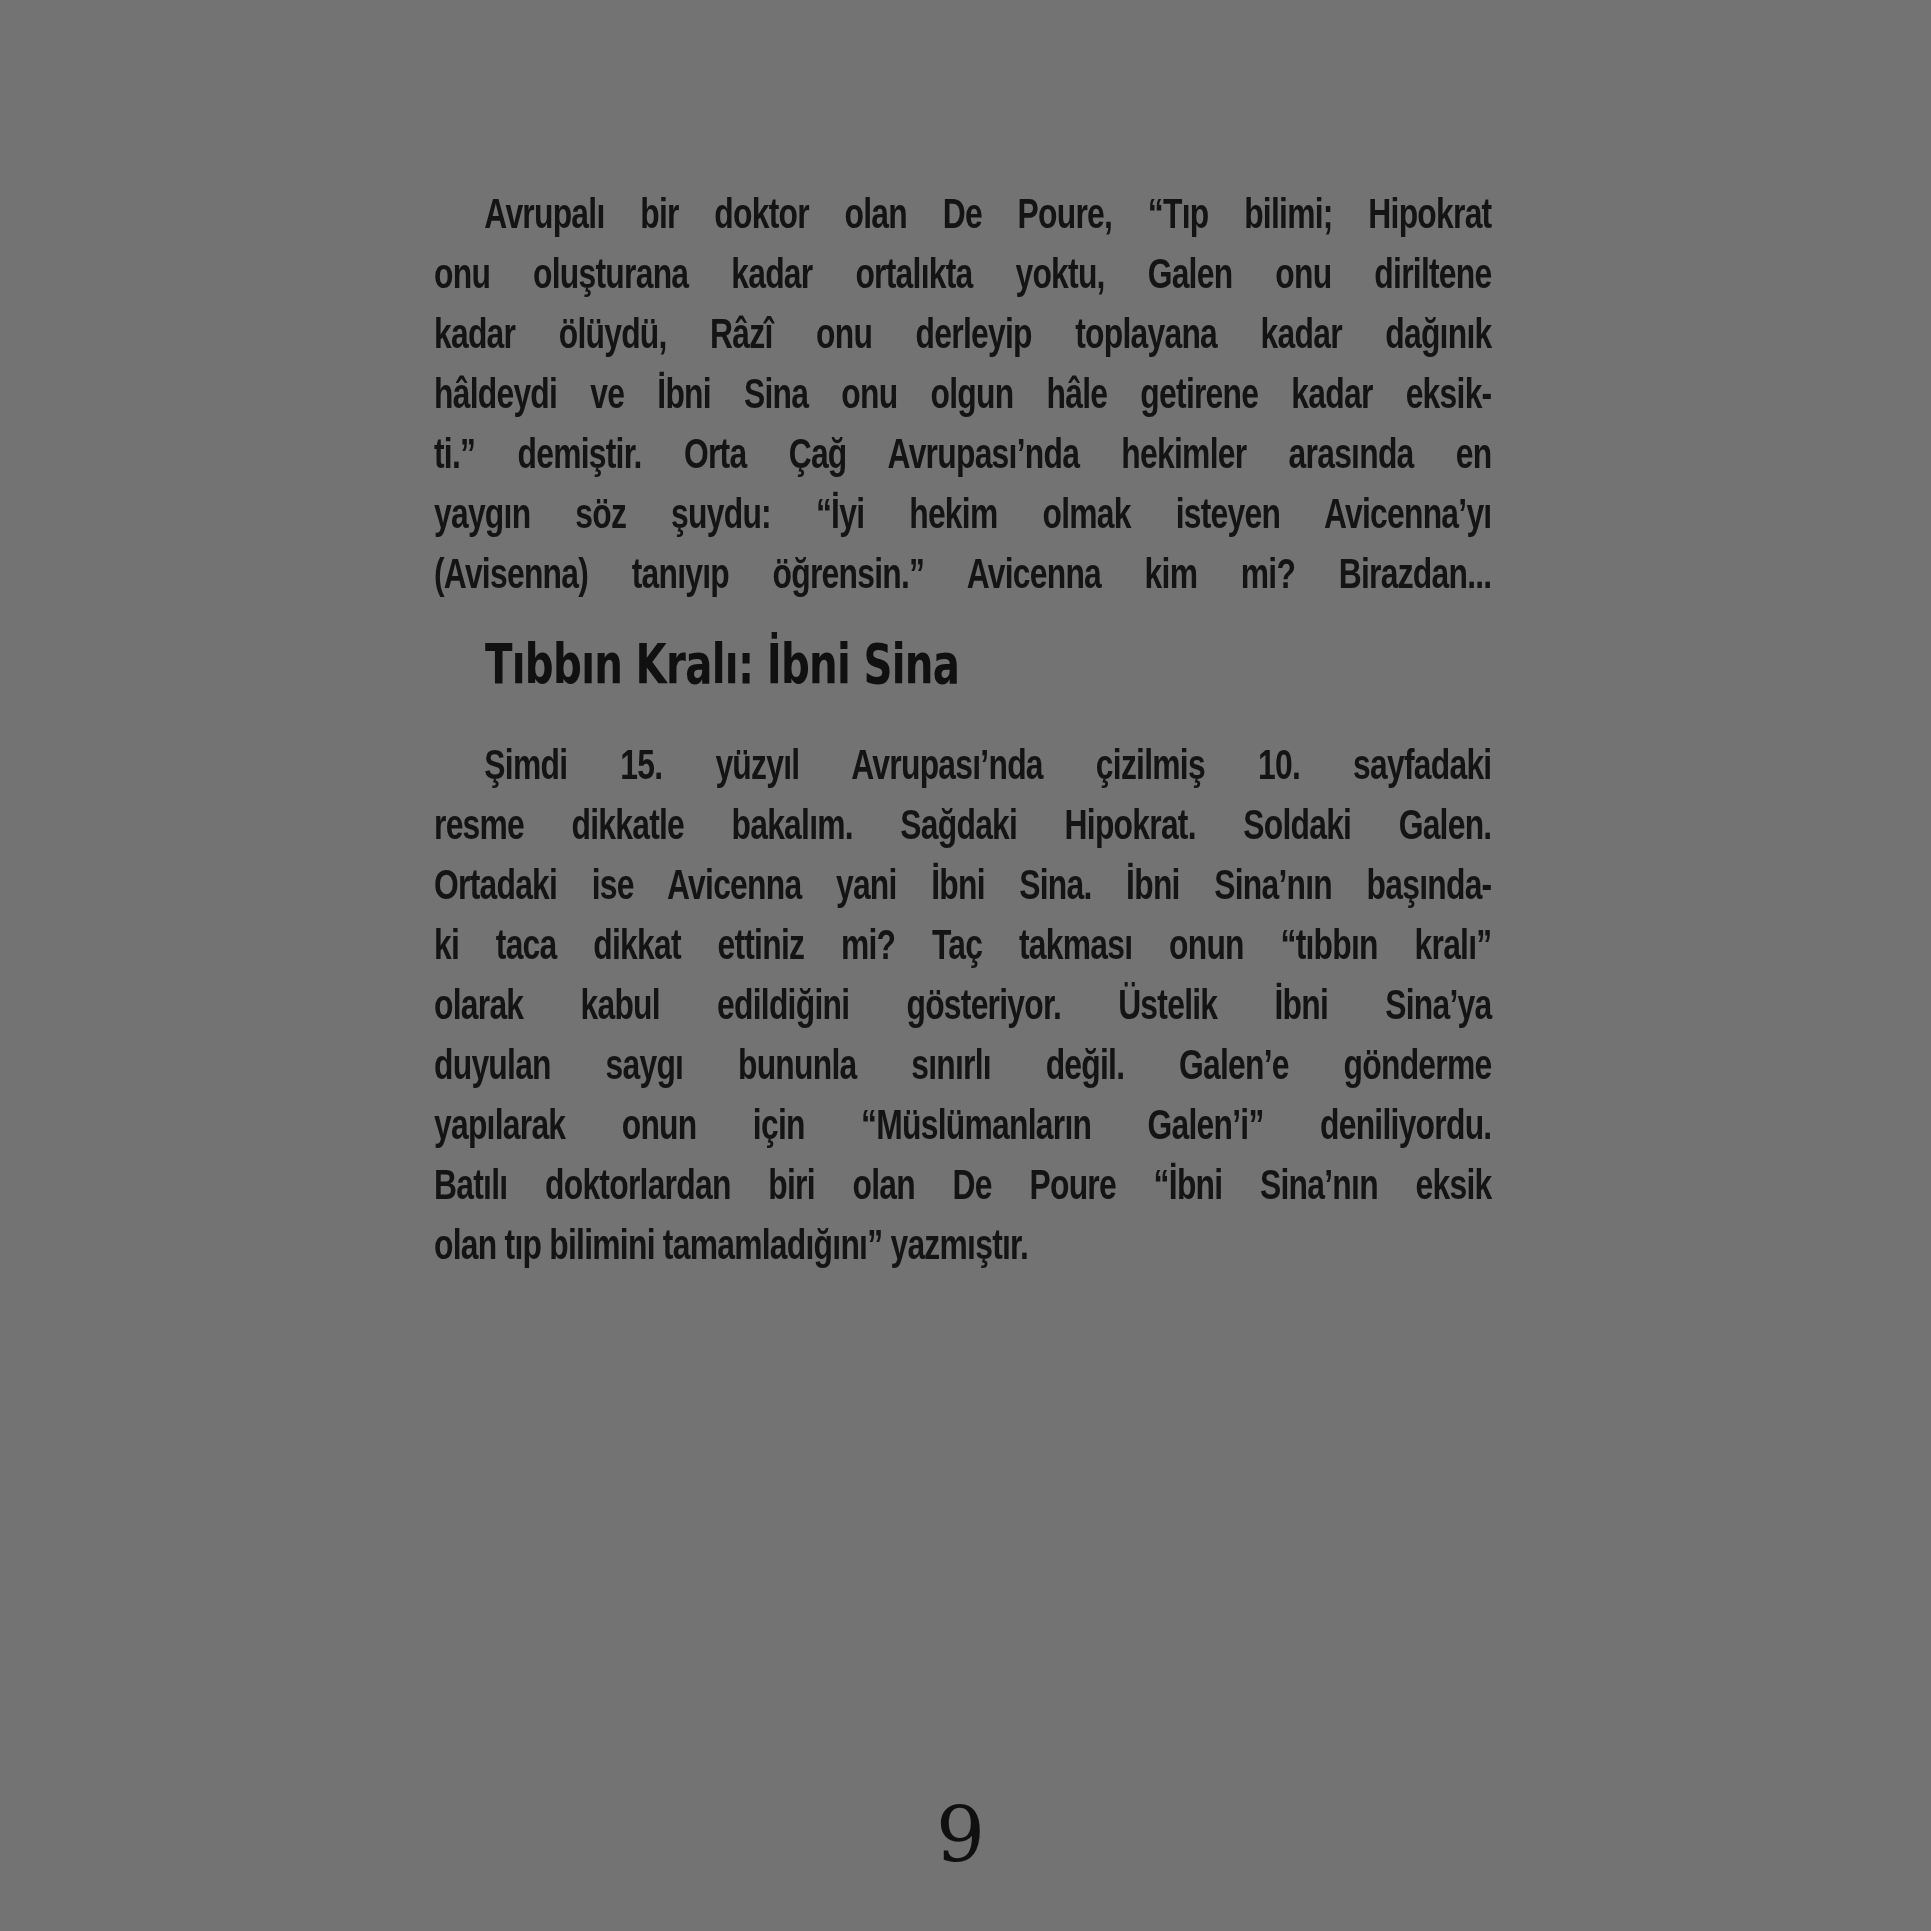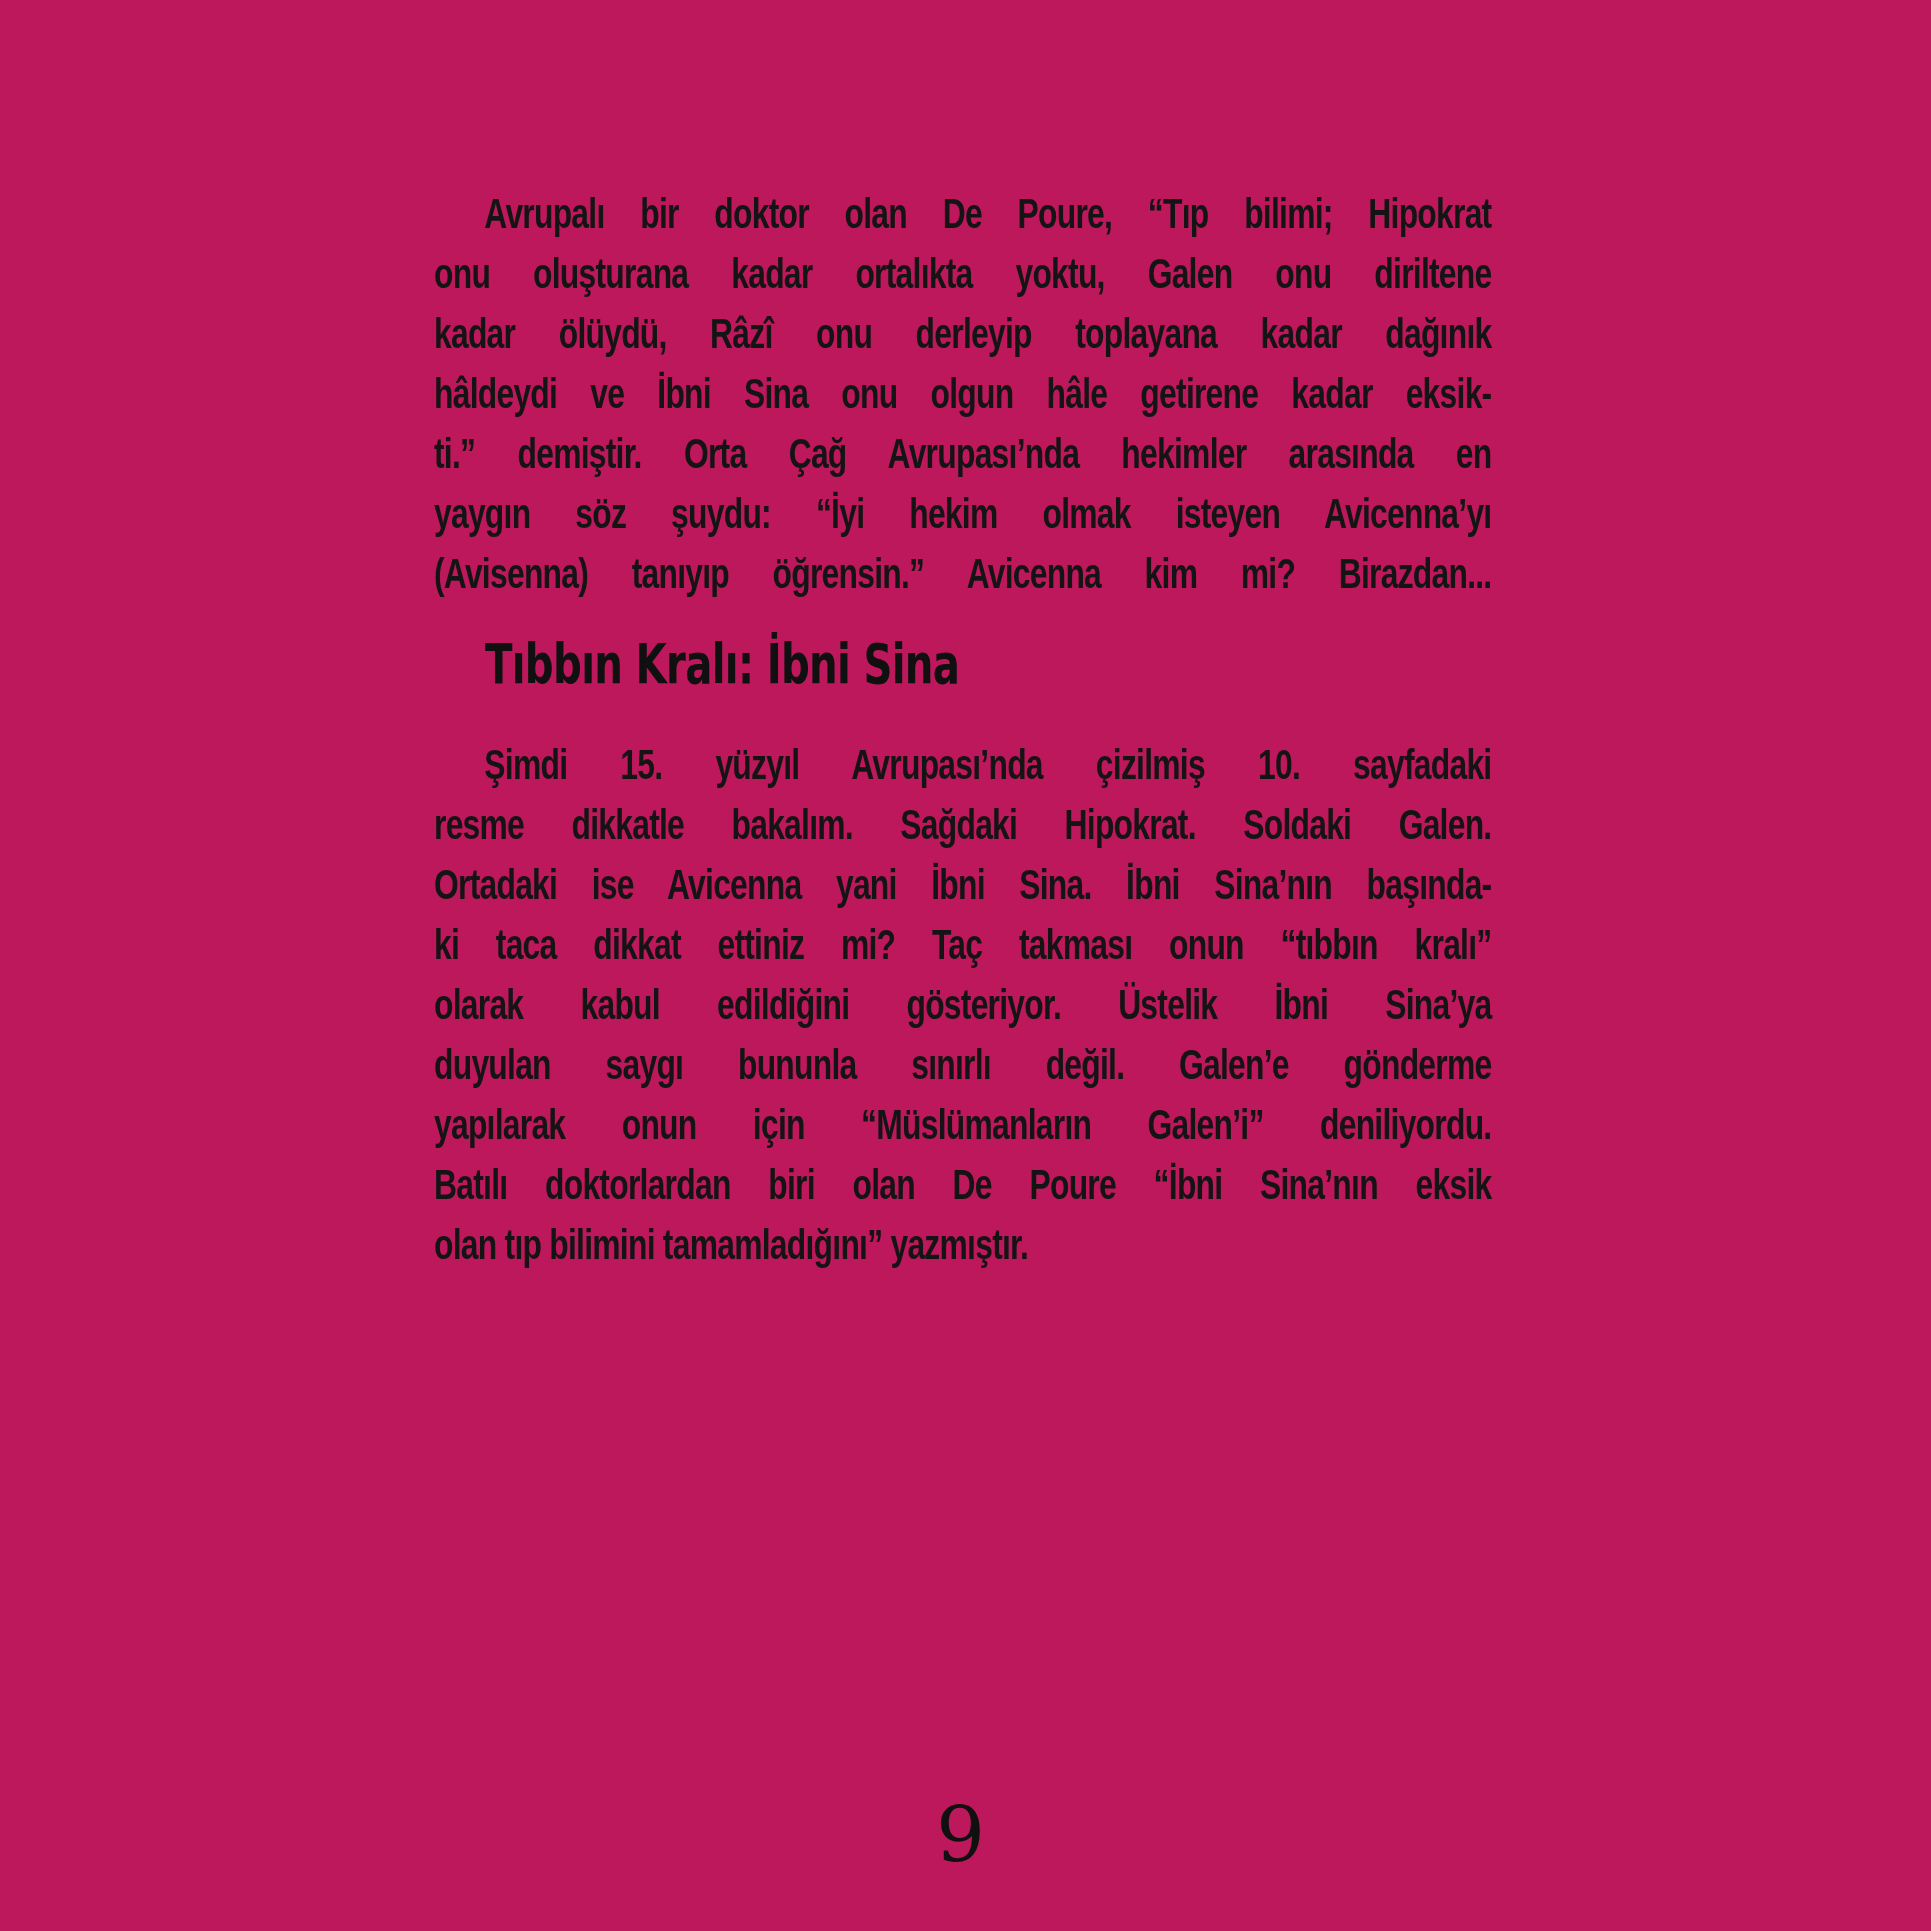--- a/index.html
+++ b/index.html
@@ -4,21 +4,21 @@
 <style>
   html, body {
     margin: 0;
     padding: 0;
     background: #ffffff;
   }
   .page {
     position: relative;
     width: 1931px;
     height: 1931px;
-    background: #be185d;
+    background: #737373;
     overflow: hidden;
     font-family: "Liberation Sans", sans-serif;
   }
   .para {
     position: absolute;
     left: 434px;
     width: 1429px;
     transform: scaleX(0.74);
     transform-origin: 0 0;
     font-weight: bold;

